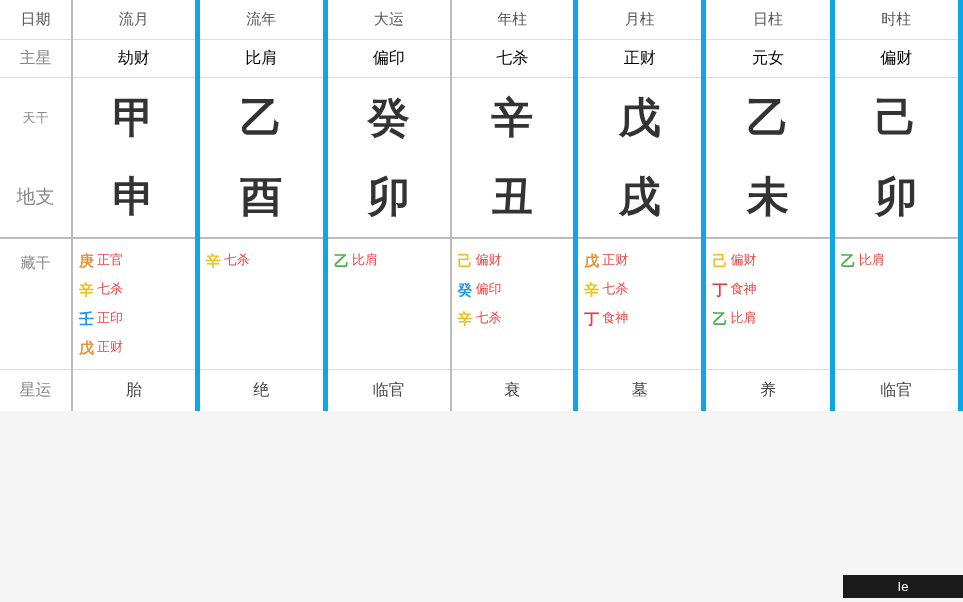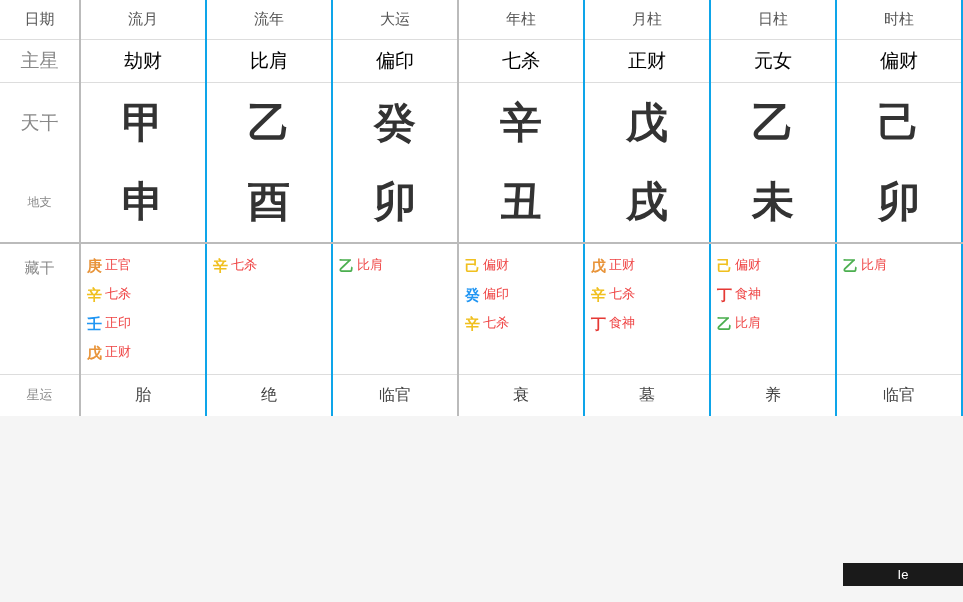--- a/index.html
+++ b/index.html
@@ -13,38 +13,38 @@
     .main-table {
       width: 100%;
       border-collapse: collapse;
       background: #fff;
     }
     .row-header {
       color: #888;
       font-size: 15px;
       text-align: center;
       padding: 8px 4px;
-      width: 80px;
+      width: 72px;
       border-right: 1px solid #ddd;
       vertical-align: middle;
     }
     .cell {
       text-align: center;
       vertical-align: middle;
       padding: 6px 4px;
-      border-right: 2px solid #0ea5e9;
+      border-right: 5px solid #0ea5e9;
     }
     .header-row td {
       color: #555;
       font-size: 15px;
       padding: 10px 4px;
       border-bottom: 1px solid #ddd;
     }
     .zhuxing-row td {
-      font-size: 19px;
+      font-size: 16px;
       padding: 8px 4px;
       border-bottom: 1px solid #ddd;
       margin-left: 43px;
     }
     .bold-text {
       font-weight: normal;
     }
     .tiangan-row td {
       font-size: 42px;
       font-weight: bold;
@@ -75,21 +75,21 @@
     .color-orange { color: #e8943a; }
     .color-green { color: #4caf50; }
     .color-blue { color: #2196f3; }
     .color-red { color: #e53935; }
     .color-yellow { color: #f0c020; }
     td.divider-right {
       border-right: 2px solid #bbb;
     }
     .bottom-bar {
       position: fixed;
-      bottom: 16px;
+      bottom: 4px;
       right: 0;
       background: #1a1a1a;
       color: #fff;
       font-size: 13px;
       padding: 4px 8px;
       width: 120px;
       text-align: center;
     }
     .zanggan-lines {
       display: flex;
@@ -135,32 +135,32 @@
     <td class="cell bold-text">劫财</td>
     <td class="cell bold-text">比肩</td>
     <td class="cell bold-text divider-right">偏印</td>
     <td class="cell">七杀</td>
     <td class="cell">正财</td>
     <td class="cell">元女</td>
     <td class="cell">偏财</td>
   </tr>
 
   <tr class="tiangan-row">
-    <td class="row-header cell divider-right" style="font-size:19px;font-weight:normal;color:#888;">天干</td>
+    <td class="row-header cell divider-right" style="font-size:13px;font-weight:normal;color:#888;">天干</td>
     <td class="cell">甲</td>
     <td class="cell">乙</td>
     <td class="cell divider-right">癸</td>
     <td class="cell">辛</td>
     <td class="cell">戊</td>
     <td class="cell">乙</td>
     <td class="cell">己</td>
   </tr>
 
   <tr class="dizhi-row">
-    <td class="row-header cell divider-right" style="font-size:12px;font-weight:normal;color:#888;">地支</td>
+    <td class="row-header cell divider-right" style="font-size:19px;font-weight:normal;color:#888;">地支</td>
     <td class="cell">申</td>
     <td class="cell">酉</td>
     <td class="cell divider-right">卯</td>
     <td class="cell">丑</td>
     <td class="cell">戌</td>
     <td class="cell">未</td>
     <td class="cell">卯</td>
   </tr>
 
   <tr class="zanggan-row">
@@ -260,21 +260,21 @@
       <div class="zanggan-lines">
         <div class="zanggan-line">
           <span class="zg-char color-green">乙</span>
               <span class="zg-label">比肩</span>
         </div>
       </div>
     </td>
   </tr>
 
   <tr class="xingyun-row">
-    <td class="row-header cell divider-right" style="font-size:13px;color:#888;">星运</td>
+    <td class="row-header cell divider-right" style="font-size:16px;color:#888;">星运</td>
     <td class="cell">胎</td>
     <td class="cell">绝</td>
     <td class="cell divider-right">临官</td>
     <td class="cell">衰</td>
     <td class="cell">墓</td>
     <td class="cell">养</td>
     <td class="cell">临官</td>
   </tr>
 </tbody>
   </table>

